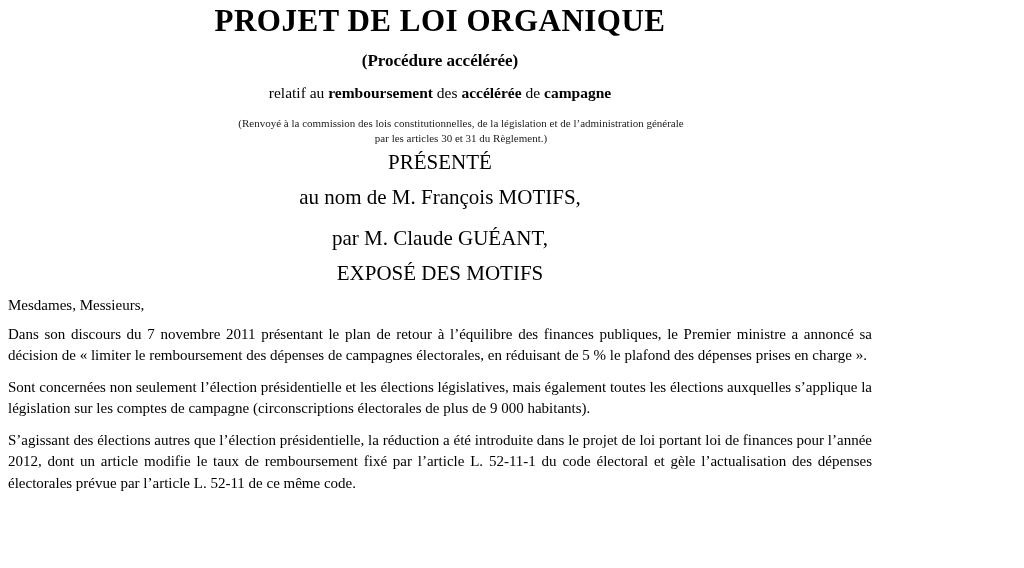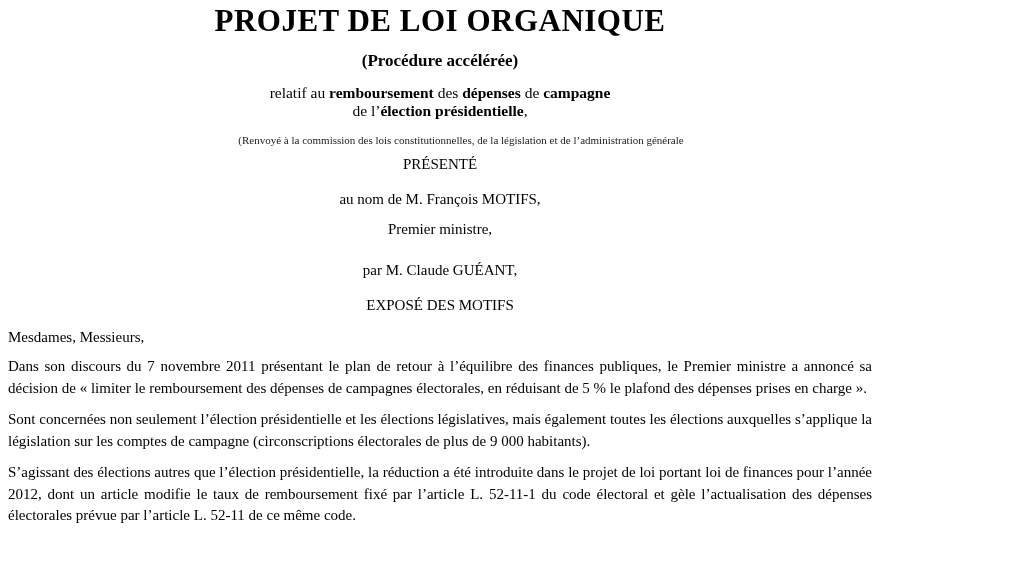--- a/index.html
+++ b/index.html
@@ -34,21 +34,21 @@
   .subject.line2 { margin-top: 0; }
   .it { }
   .b  { font-weight: bold; }
   .note {
     font-size: 11px;
     line-height: 15px;
     margin-top: 14px;
     color: #1a1a1a;
     padding-left: 42px;
   }
-  .pline { font-size: 15px; line-height: 18px; }
+  .pline { font-size: 21px; line-height: 18px; }
   .presented { margin-top: 7px; }
   .m-aunom   { margin-top: 17px; }
   .m-pm      { margin-top: 12px; }
   .m-par     { margin-top: 23px; }
   .minister  { font-size: 15.5px; line-height: 16.5px; margin-top: 11px; }
   .m-expose  { margin-top: 17px; }
   .doc-body { margin: 14px 8px 0 8px; font-size: 15px; }
   .salutation { margin: 0; line-height: 18px; }
   .para {
     margin: 10px 0 0 0;
@@ -58,33 +58,32 @@
 </style>
 </head>
 <body>
 
 <div class="page">
 
   <div class="title center">PROJET DE LOI ORGANIQUE</div>
 
   <div class="procedure center">(Procédure accélérée)</div>
 
-  <div class="subject center"><span class="it">relatif au </span><span class="b">remboursement </span><span class="it">des </span><span class="b">dépenses </span><span class="it">de </span><span class="b">campagne</span></div>
+  <div class="subject center"><span class="it">relatif au </span><span class="b">remboursement </span><span class="it">des </span><span class="b">accélérée </span><span class="it">de </span><span class="b">campagne</span></div>
 
-  <div class="subject line2 center"><span class="it">de l’</span><span class="b">élection présidentielle</span><span>,</span></div>
 
   <div class="note center">
     <div>(Renvoyé à la commission des lois constitutionnelles, de la législation et de l’administration générale</div>
+    <div>par les articles 30 et 31 du Règlement.)</div>
   </div>
 
   <div class="pline center presented">PRÉSENTÉ</div>
 
   <div class="pline center m-aunom">au nom de M. François MOTIFS,</div>
 
-  <div class="pline center m-pm">Premier ministre,</div>
 
   <div class="pline center m-par">par M. Claude GUÉANT,</div>
 
 
   <div class="pline center m-expose">EXPOSÉ DES MOTIFS</div>
 
   <div class="doc-body">
     <p class="salutation">Mesdames, Messieurs,</p>
     <p class="para">Dans son discours du 7 novembre 2011 présentant le plan de retour à l’équilibre des finances publiques, le Premier ministre a annoncé sa décision de «&nbsp;limiter le remboursement des dépenses de campagnes électorales, en réduisant de 5&nbsp;% le plafond des dépenses prises en charge&nbsp;».</p>
     <p class="para">Sont concernées non seulement l’élection présidentielle et les élections législatives, mais également toutes les élections auxquelles s’applique la législation sur les comptes de campagne (circonscriptions électorales de plus de 9&nbsp;000 habitants).</p>

